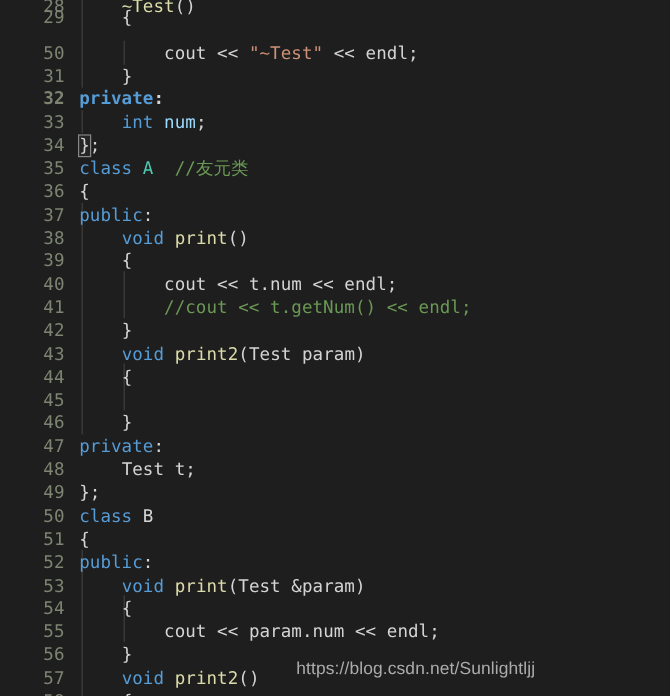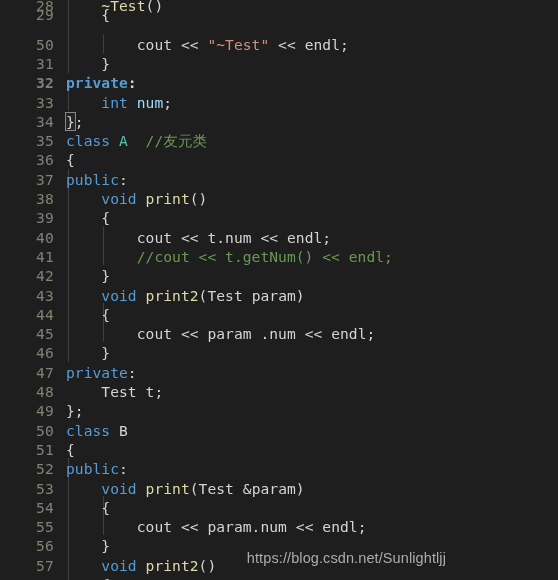--- a/index.html
+++ b/index.html
@@ -117,21 +117,21 @@
       <div class="line" style="top: 131.1px;"><span class="lno">35</span><span class="code"><span class="kw">class</span><span class="pun"> </span><span class="typ">A</span><span class="pun">  </span><span class="cmt">//友元类</span></span></div>
       <div class="line" style="top: 150.4px;"><span class="lno">36</span><span class="code"><span class="brk">{</span></span></div>
       <div class="line" style="top: 169.7px;"><span class="lno">37</span><span class="code"><span class="kw">public</span><span class="pun">:</span></span></div>
       <div class="line" style="top: 189px;"><span class="lno">38</span><span class="code"><span class="pun">    </span><span class="kw">void</span><span class="pun"> </span><span class="fn">print</span><span class="pun">()</span></span></div>
       <div class="line" style="top: 208.3px;"><span class="lno">39</span><span class="code"><span class="pun">    </span><span class="brk">{</span></span></div>
       <div class="line" style="top: 227.6px;"><span class="lno">40</span><span class="code"><span class="pun">        </span><span class="pun">cout</span><span class="pun"> &lt;&lt; </span><span class="pun">t.num</span><span class="pun"> &lt;&lt; </span><span class="pun">endl</span><span class="pun">;</span></span></div>
       <div class="line" style="top: 246.9px;"><span class="lno">41</span><span class="code"><span class="pun">        </span><span class="cmt">//cout &lt;&lt; t.getNum() &lt;&lt; endl;</span></span></div>
       <div class="line" style="top: 266.2px;"><span class="lno">42</span><span class="code"><span class="pun">    </span><span class="brk">}</span></span></div>
       <div class="line" style="top: 285.5px;"><span class="lno">43</span><span class="code"><span class="pun">    </span><span class="kw">void</span><span class="pun"> </span><span class="fn">print2</span><span class="pun">(</span><span class="pun">Test</span><span class="pun"> </span><span class="pun">param</span><span class="pun">)</span></span></div>
       <div class="line" style="top: 304.8px;"><span class="lno">44</span><span class="code"><span class="pun">    </span><span class="brk">{</span></span></div>
-      <div class="line" style="top: 324.1px;"><span class="lno">45</span><span class="code"><span class="pun">        </span><span class="pun">cout</span><span class="pun"> &lt;&lt; </span><span class="pun">param .num</span><span class="pun"> &lt;&lt; </span><span class="pun">endl</span><span class="pun">;</span></span></div>
+      <div class="line" style="top: 324.1px;"><span class="lno">45</span></div>
       <div class="line" style="top: 343.4px;"><span class="lno">46</span><span class="code"><span class="pun">    </span><span class="brk">}</span></span></div>
       <div class="line" style="top: 362.7px;"><span class="lno">47</span><span class="code"><span class="kw">private</span><span class="pun">:</span></span></div>
       <div class="line" style="top: 382px;"><span class="lno">48</span><span class="code"><span class="pun">    </span><span class="pun">Test</span><span class="pun"> </span><span class="pun">t</span><span class="pun">;</span></span></div>
       <div class="line" style="top: 401.3px;"><span class="lno">49</span><span class="code"><span class="brk">}</span><span class="pun">;</span></span></div>
       <div class="line" style="top: 420.6px;"><span class="lno">50</span><span class="code"><span class="kw">class</span><span class="pun"> </span><span class="pun">B</span></span></div>
       <div class="line" style="top: 439.9px;"><span class="lno">51</span><span class="code"><span class="brk">{</span></span></div>
       <div class="line" style="top: 459.2px;"><span class="lno">52</span><span class="code"><span class="kw">public</span><span class="pun">:</span></span></div>
       <div class="line" style="top: 478.5px;"><span class="lno">53</span><span class="code"><span class="pun">    </span><span class="kw">void</span><span class="pun"> </span><span class="fn">print</span><span class="pun">(</span><span class="pun">Test</span><span class="pun"> </span><span class="pun">&amp;param</span><span class="pun">)</span></span></div>
       <div class="line" style="top: 497.8px;"><span class="lno">54</span><span class="code"><span class="pun">    </span><span class="brk">{</span></span></div>
       <div class="line" style="top: 517.1px;"><span class="lno">55</span><span class="code"><span class="pun">        </span><span class="pun">cout</span><span class="pun"> &lt;&lt; </span><span class="pun">param.num</span><span class="pun"> &lt;&lt; </span><span class="pun">endl</span><span class="pun">;</span></span></div>

